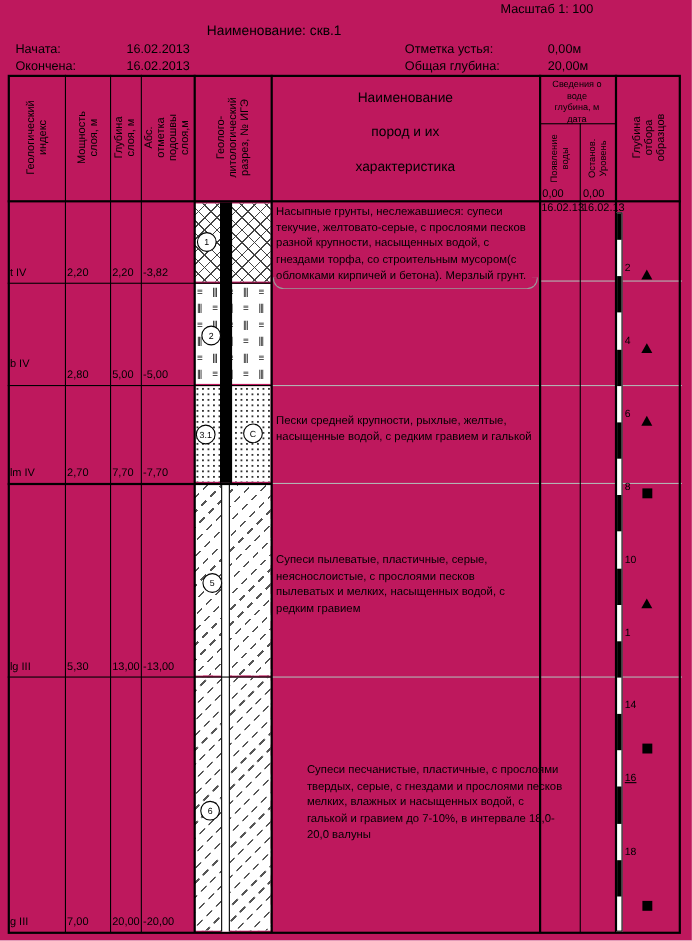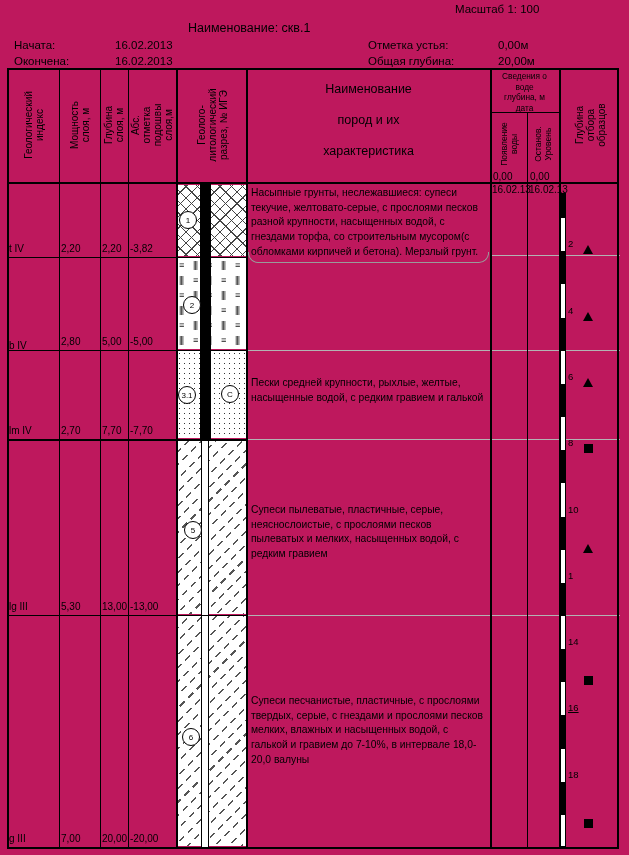--- a/index.html
+++ b/index.html
@@ -123,21 +123,21 @@
 
   <div class="smile"></div>
 <div class="val" style="left: 9px; top: 242.93px; text-align: right;">t IV</div>
     <div class="val" style="left: 61px; top: 242.93px;">2,20</div>
     <div class="val" style="left: 102px; top: 242.93px;">2,20</div>
     <div class="val" style="left: 130px; top: 242.93px;">-3,82</div>
     <div class="pat pat-cross" style="top: 185px; height: 70.93px;"></div>
     <div class="line" style="left: 7px; top: 256.93px; width: 240px; height: 1.5px; z-index: 3;"></div>
     <div class="gline" style="left: 490px; top: 254.93px; width: 130px; height: 1px;"></div>
     <div class="desc" style="top: 186px;">Насыпные грунты, неслежавшиеся:  супеси текучие, желтовато-серые, с прослоями песков разной крупности, насыщенных водой, с гнездами торфа, со строительным мусором(с обломками кирпичей и бетона). Мерзлый грунт.</div>
-    <div class="val" style="left: 9px; top: 340px;">b IV</div>
+    <div class="val" style="left: 9px; top: 326px;">b IV</div>
     <div class="val" style="left: 61px; top: 335.75px;">2,80</div>
     <div class="val" style="left: 102px; top: 335.75px;">5,00</div>
     <div class="val" style="left: 130px; top: 335.75px;">-5,00</div>
     <div class="pat pat-peat" style="top: 257.93px; height: 90.82px;">
       <span class="peatglyph" style="left: 2px; top: 2px;">≡</span>
       <span class="peatglyph" style="left: 16px; top: 2px; letter-spacing: -1px;">|||</span>
       <span class="peatglyph" style="left: 30px; top: 2px;">≡</span>
       <span class="peatglyph" style="left: 44px; top: 2px; letter-spacing: -1px;">|||</span>
       <span class="peatglyph" style="left: 58px; top: 2px;">≡</span>
       <span class="peatglyph" style="left: 2px; top: 17px; letter-spacing: -1px;">|||</span>
@@ -182,21 +182,21 @@
     <div class="val" style="left: 130px; top: 600.95px;">-13,00</div>
     <div class="pat pat-dash" style="top: 440.255px; height: 173.695px;"></div>
     <div class="line" style="left: 7px; top: 614.95px; width: 240px; height: 1.5px; z-index: 3;"></div>
     <div class="gline" style="left: 247px; top: 614.95px; width: 373px; height: 1px;"></div>
     <div class="desc" style="top: 503px;">Супеси пылеватые, пластичные, серые, неяснослоистые, с прослоями песков пылеватых и мелких, насыщенных водой, с редким гравием</div>
     <div class="val" style="left: 9px; top: 833px;">g III</div>
     <div class="val" style="left: 61px; top: 833px;">7,00</div>
     <div class="val" style="left: 102px; top: 833px;">20,00</div>
     <div class="val" style="left: 130px; top: 833px;">-20,00</div>
     <div class="pat pat-dash" style="top: 615.95px; height: 230.05px;"></div>
-    <div class="desc" style="top: 694px;">Супеси песчанистые, пластичные, с прослоями твердых, серые, с гнездами и прослоями песков мелких, влажных и насыщенных водой, с галькой и гравием до 7-10%, в интервале 18,0-20,0 валуны</div>
+    <div class="desc" style="top: 694px; margin-left: 28px;">Супеси песчанистые, пластичные, с прослоями твердых, серые, с гнездами и прослоями песков мелких, влажных и насыщенных водой, с галькой и гравием до 7-10%, в интервале 18,0-20,0 валуны</div>
     <div class="circ" style="left: 179px; top: 211px;">1</div>
     <div class="circ" style="left: 183px; top: 296px;">2</div>
     <div class="circ" style="left: 178px; top: 386px;">3.1</div>
     <div class="circ" style="left: 221px; top: 385px;">С</div>
     <div class="circ" style="left: 184px; top: 521px;">5</div>
     <div class="circ" style="left: 182px; top: 728px;">6</div>
     <div style="position: absolute; left: 560px; top: 193px; width: 6px; height: 654px; background: rgb(255, 255, 255); border: 1px solid rgb(0, 0, 0); box-sizing: border-box; z-index: 3;">
       <div style="position: absolute; left: 0px; right: 0px; top: 0px; height: 24.15px; background: rgb(0, 0, 0);"></div>
       <div style="position: absolute; left: 0px; right: 0px; top: 57.3px; height: 33.15px; background: rgb(0, 0, 0);"></div>
       <div style="position: absolute; left: 0px; right: 0px; top: 123.6px; height: 33.15px; background: rgb(0, 0, 0);"></div>

